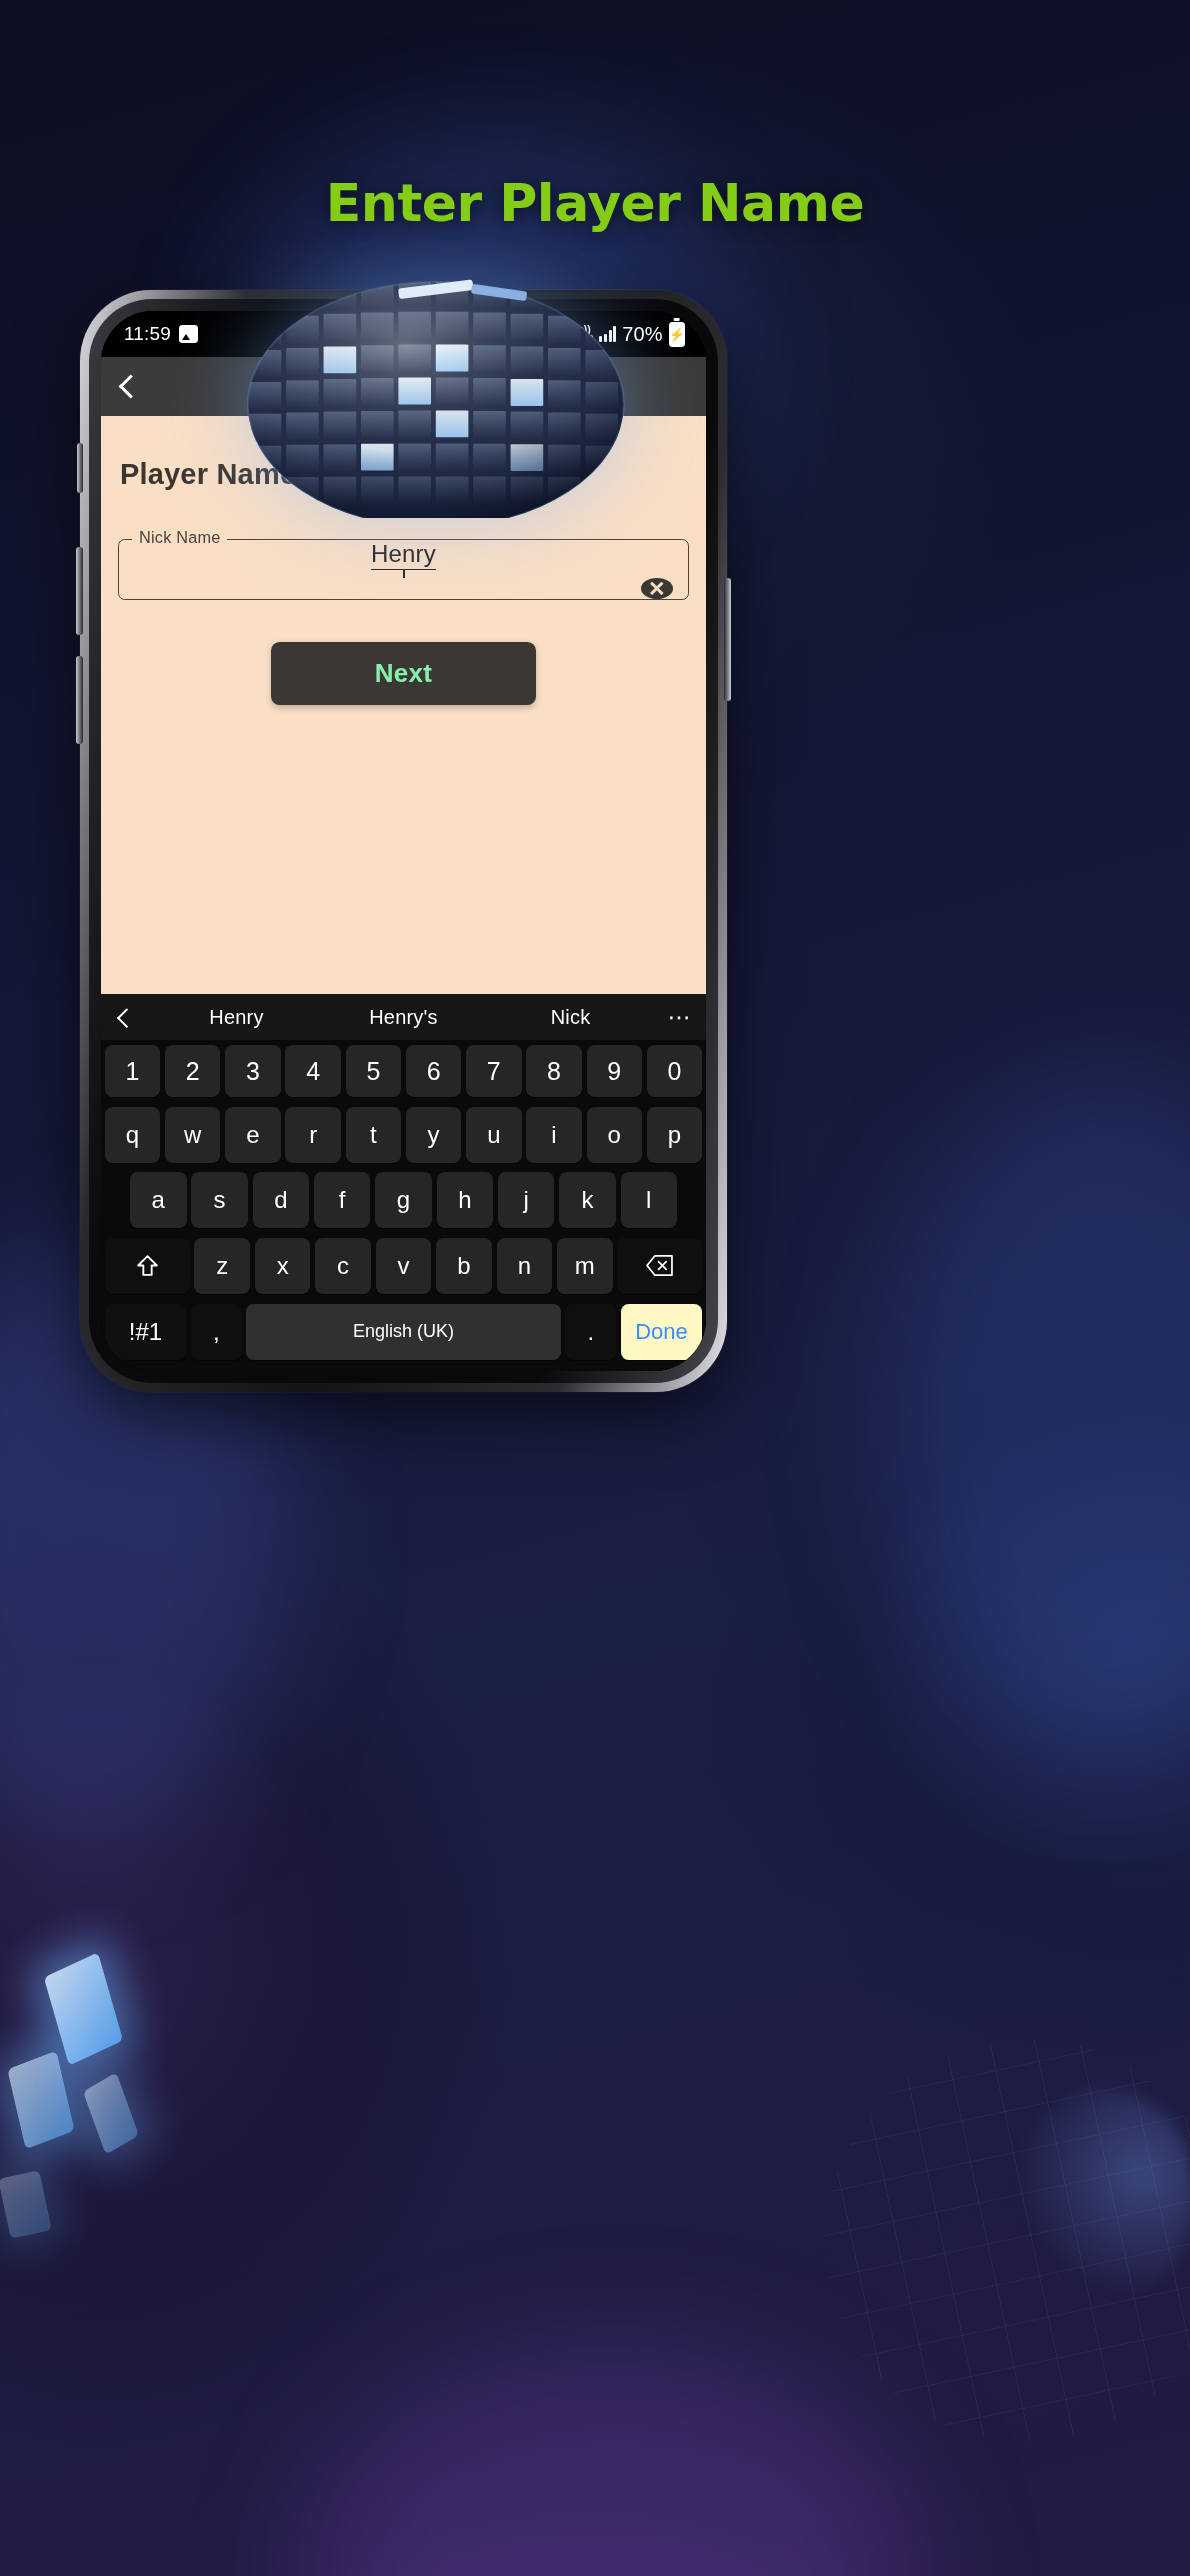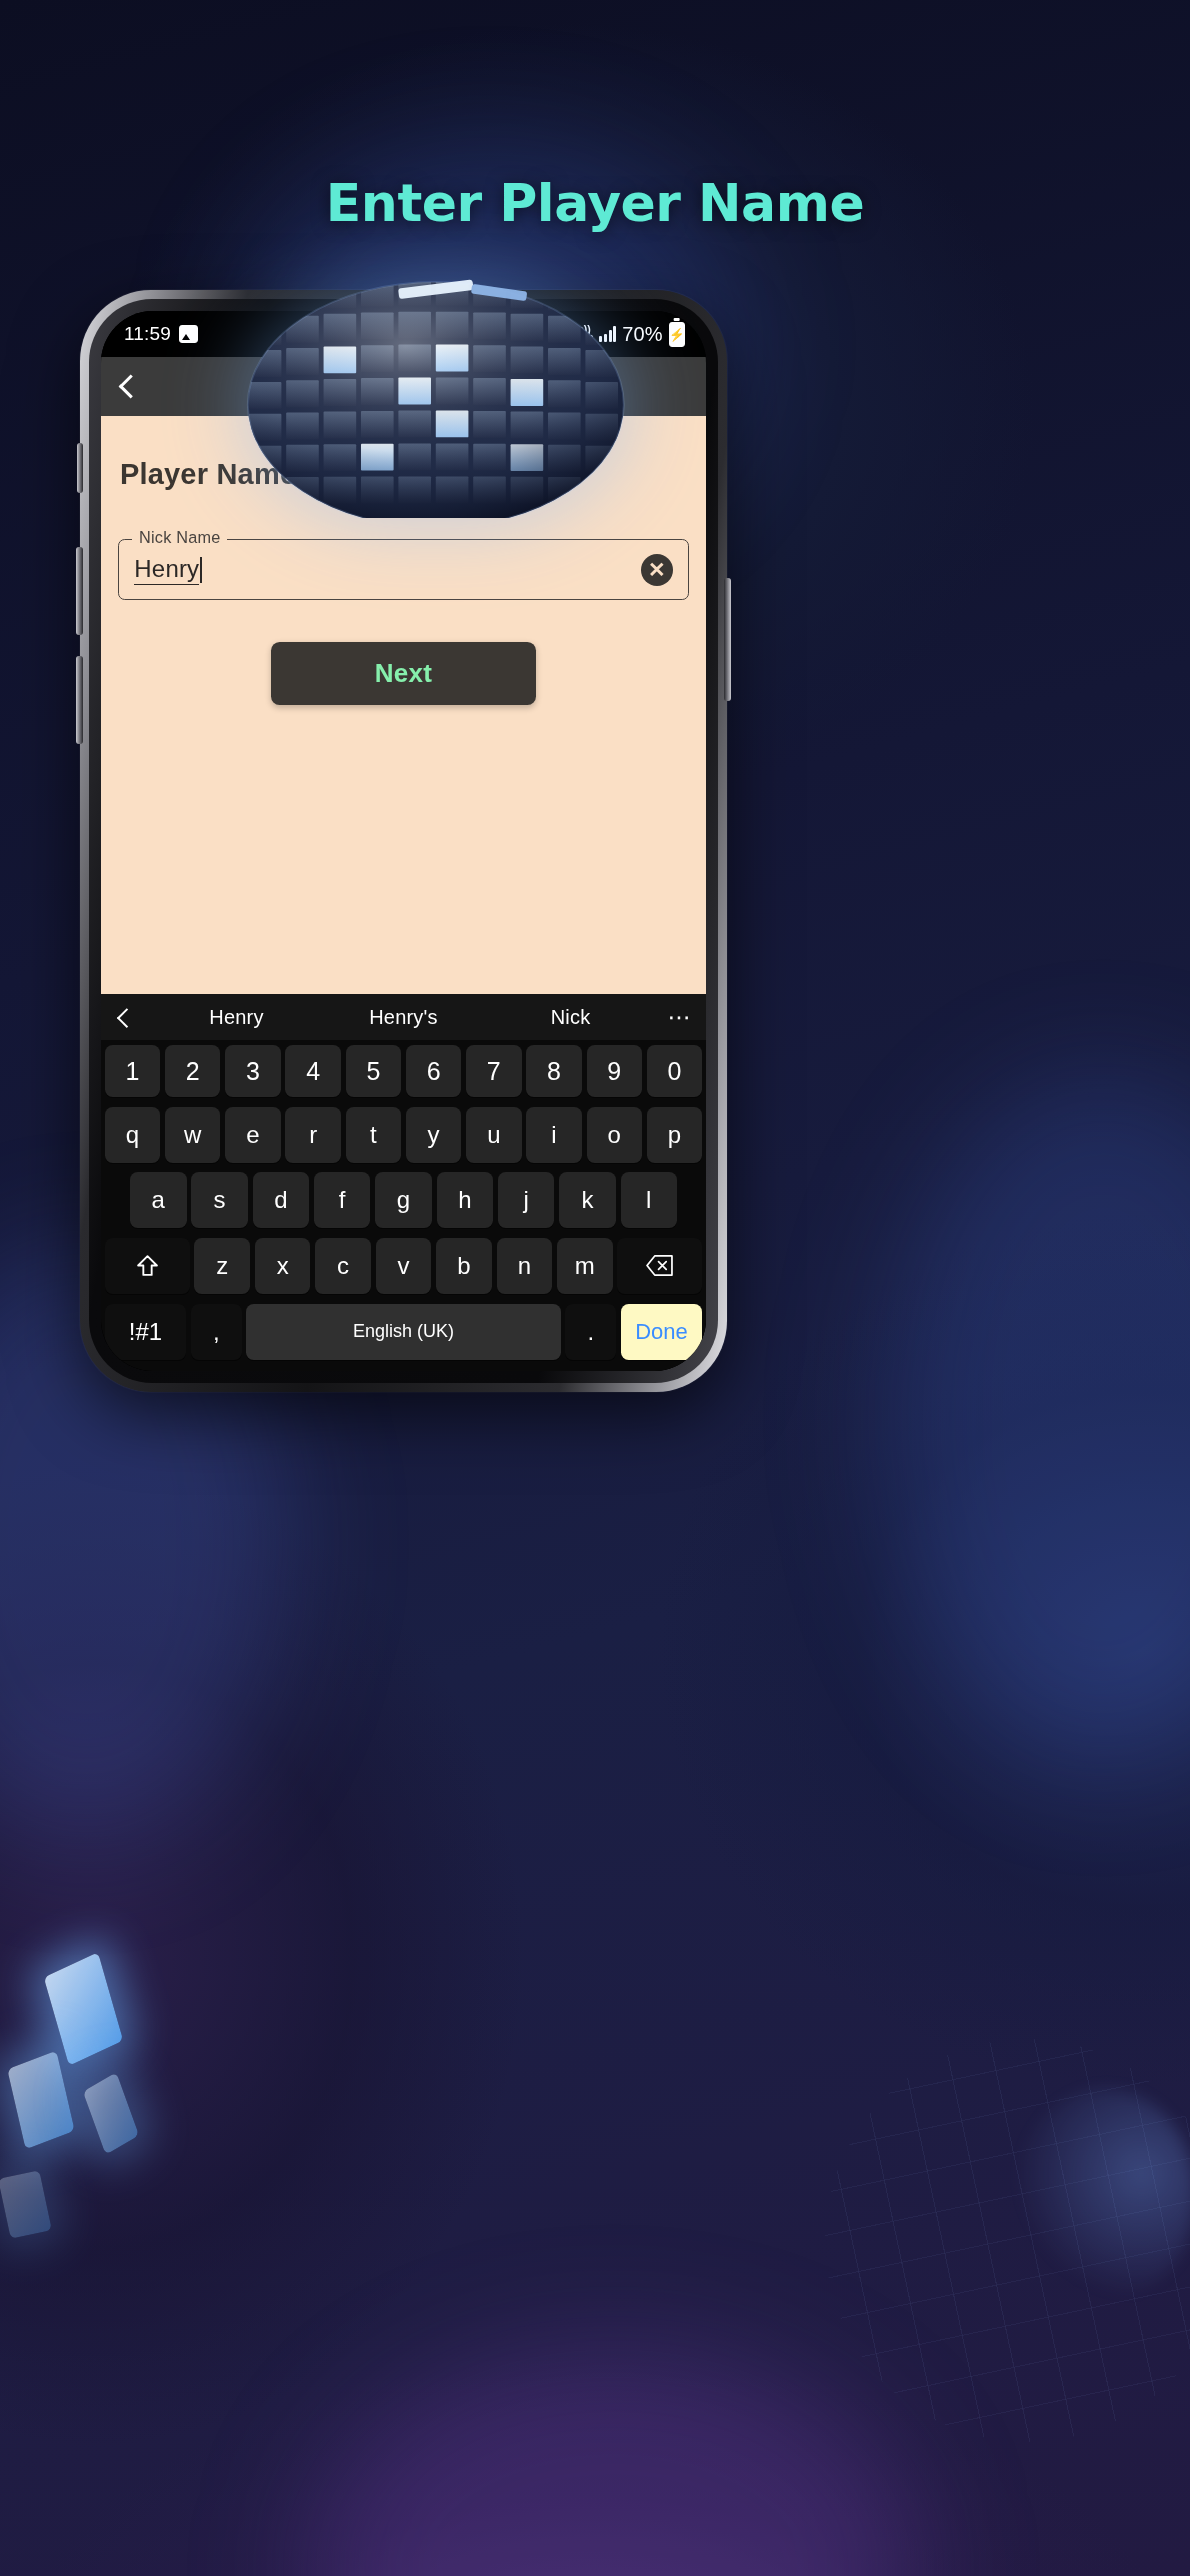--- a/index.html
+++ b/index.html
@@ -39,21 +39,21 @@
   .grid-faint{position:absolute;right:-38px;bottom:134px;width:403px;height:403px;opacity:.13;
       background:
         repeating-linear-gradient(86deg, rgba(150,190,255,.55) 0 1px, transparent 1px 44px),
         repeating-linear-gradient(176deg, rgba(150,190,255,.45) 0 1px, transparent 1px 42px);
       border-radius:50%;transform:rotate(-8deg);}
 
   
   #headline{
     position:absolute;left:0;right:0;top:173px;text-align:center;
     font-size:52px;font-weight:bold;letter-spacing:-0.5px;
-    color:#5eead4;
+    color:#84cc16;
     font-family:"DejaVu Sans",sans-serif;
     text-shadow:0 1.9px 17px rgba(0,0,0,.55);
     z-index:6;
   }
 
   
   #disco{position:absolute;left:220px;top:259px;width:422px;height:259px;z-index:5;}
   #disco svg{display:block;filter:drop-shadow(0 0 42px rgba(120,180,255,.45));}
   
   #device{
@@ -133,21 +133,21 @@
 
   
   .content{flex:1 1 auto;background:#fadfc5;padding:0 17px;position:relative;overflow:hidden;}
   .page-title{
     color:#3b3631;font-size:29px;font-weight:bold;letter-spacing:0.2px;
     padding:42px 0 0 1.9px;
   }
   .field{
     position:relative;margin-top:48px;height:59px;
     border:1.9px solid #4a4440;border-radius:6.7px;
-    display:flex;align-items:center;padding:0 15.3px;
+    display:flex;align-items:center;padding:0 15.3px;flex-direction:column;
   }
   .field-label{
     position:absolute;left:13.4px;top:-12.5px;background:#fadfc5;padding:0 6.7px;
     font-size:16.3px;color:#4a4440;letter-spacing:0.2px;
   }
   .field-val{
     font-size:24px;color:#2c2826;letter-spacing:0.2px;
     border-bottom:1.9px solid #2c2826;padding-bottom:1px;position:relative;
   }
   .caret{display:inline-block;width:1.9px;height:26px;background:#2c2826;vertical-align:-5.7px;margin-left:1px;}

